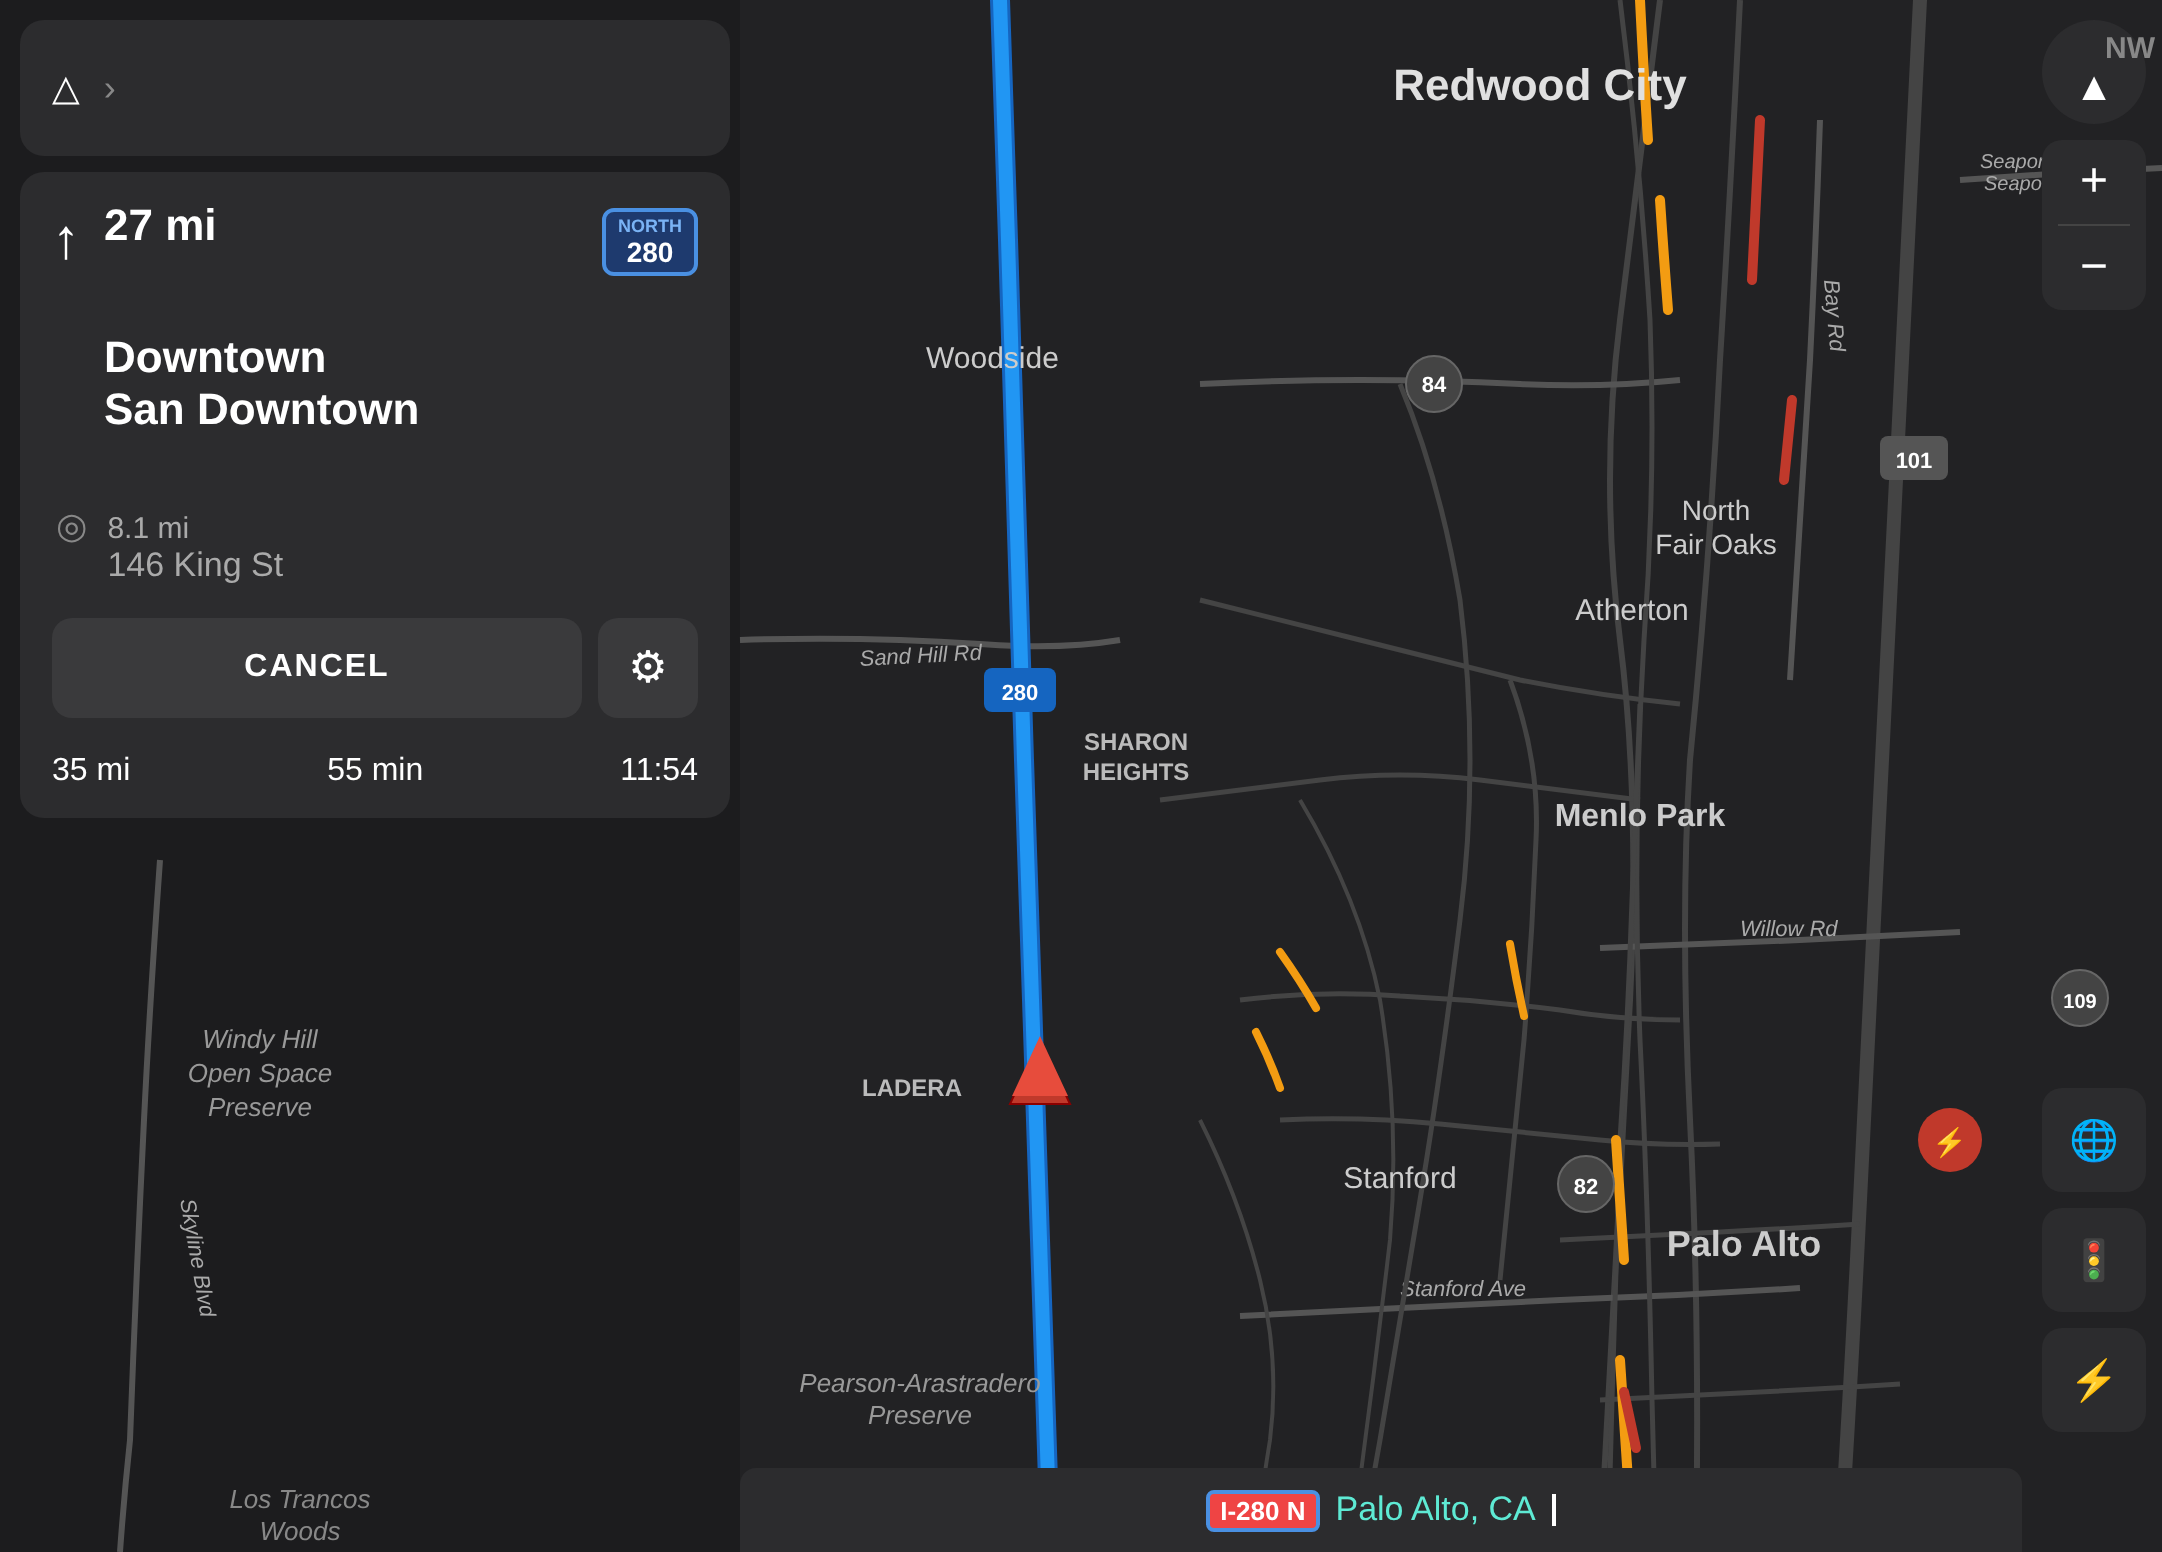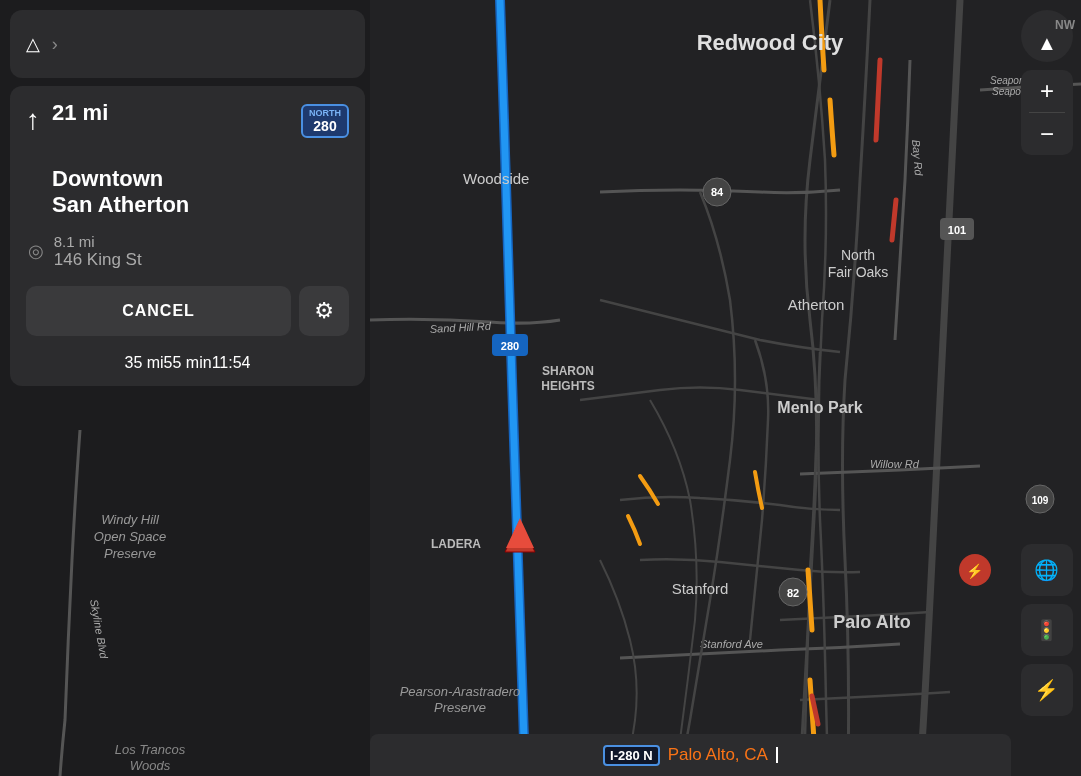--- a/index.html
+++ b/index.html
@@ -148,20 +148,21 @@
       flex-shrink: 0;
     }
 
     .waypoint-info {
       flex: 1;
     }
 
     .waypoint-distance {
       color: #aaa;
       font-size: 15px;
+      margin-top: 23px;
     }
 
     .waypoint-address {
       color: #aaa;
       font-size: 17px;
     }
 
     .actions-row {
       display: flex;
       gap: 8px;
@@ -190,21 +191,21 @@
       color: #fff;
       font-size: 22px;
       cursor: pointer;
       display: flex;
       align-items: center;
       justify-content: center;
     }
 
     .stats-row {
       display: flex;
-      justify-content: center;
+      justify-content: space-between;
       padding-top: 4px;
     }
 
     .stat-item {
       text-align: center;
     }
 
     .stat-value {
       color: #fff;
       font-size: 16px;
@@ -239,21 +240,21 @@
     }
 
     .compass-inner {
       display: flex;
       flex-direction: column;
       align-items: center;
     }
 
     .compass-nw {
       color: #888;
-      font-size: 12px;
+      font-size: 15px;
       font-weight: 700;
       padding-left: 36px;
     }
 
     .compass-arrow {
       font-size: 20px;
       color: #fff;
     }
 
     .zoom-group {
@@ -319,31 +320,31 @@
       border-radius: 8px 8px 0 0;
       display: flex;
       align-items: center;
       justify-content: center;
       gap: 8px;
       z-index: 10;
       padding: 0 16px;
     }
 
     .highway-badge {
-      background: #0f172a;
+      background: #ef4444;
       border: 2px solid #4a90e2;
       border-radius: 4px;
       padding: 1px 5px;
       color: #fff;
       font-size: 13px;
       font-weight: 700;
     }
 
     .bottom-location {
-      color: #f97316;
+      color: #5eead4;
       font-size: 17px;
       font-weight: 500;
     }
 
     .cursor-blink {
       display: inline-block;
       width: 2px;
       height: 16px;
       background: #fff;
       vertical-align: middle;
@@ -480,24 +481,24 @@
   <div class="navigate-bar">
     <span class="navigate-icon">△</span>
     <span class="navigate-chevron">›</span>
   </div>
 
   <div class="info-card">
 
     <div class="destination-row">
       <div class="arrow-icon">↑</div>
       <div class="destination-info">
-        <div class="distance-top">21 mi</div>
+        <div class="distance-top">27 mi</div>
         <div class="destination-name">
           <span>Downtown</span><br>
-          <span>San Atherton</span>
+          <span>San Downtown</span>
         </div>
       </div>
       <div class="route-badge">
         <span class="route-badge-top">NORTH</span>
         <span class="route-badge-num">280</span>
       </div>
     </div>
 
     <div class="waypoint-row">
       <span class="waypoint-icon">◎</span>

